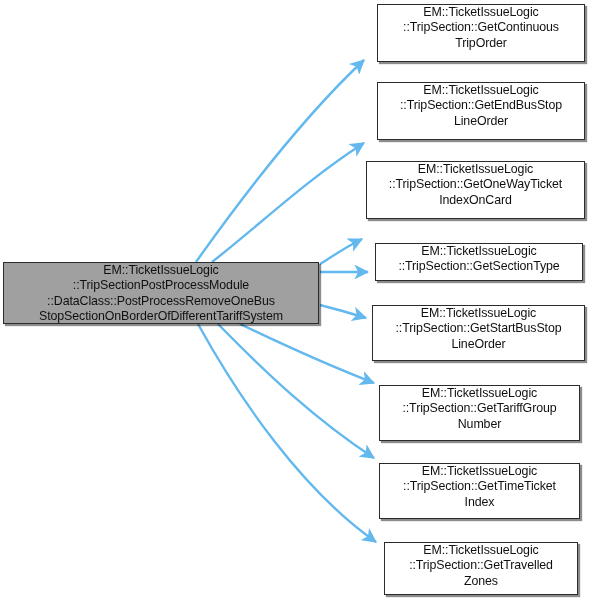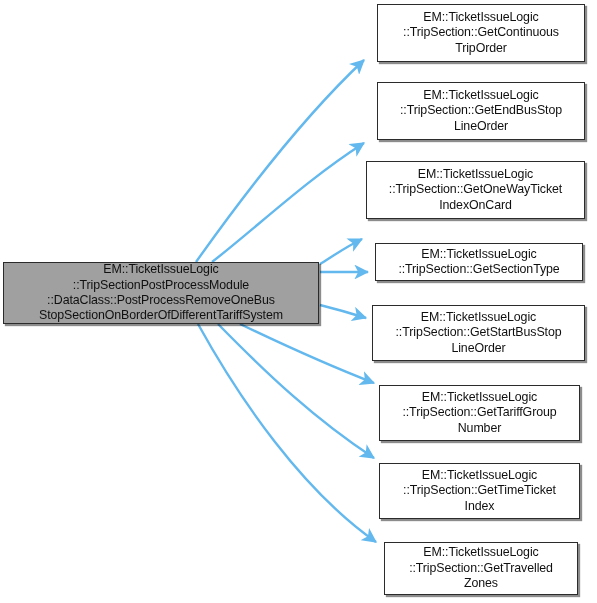--- a/index.html
+++ b/index.html
@@ -20,21 +20,20 @@
     left: 0;
     top: 0;
     width: 597px;
     height: 603px;
     pointer-events: none;
   }
   .node {
     position: absolute;
     box-sizing: border-box;
     display: flex;
-    align-items: center;
     justify-content: center;
     text-align: center;
     border: 1px solid #2b2b2b;
     box-shadow: 2px 2px 1px rgba(0,0,0,0.45);
     font-size: 12.4px;
     line-height: 15.4px;
     color: #101010;
     letter-spacing: -0.1px;
     white-space: pre-line;
     padding: 0 3px;

